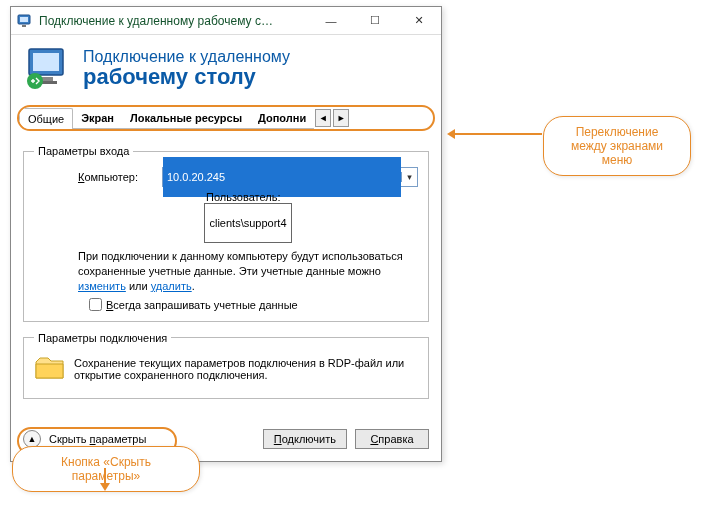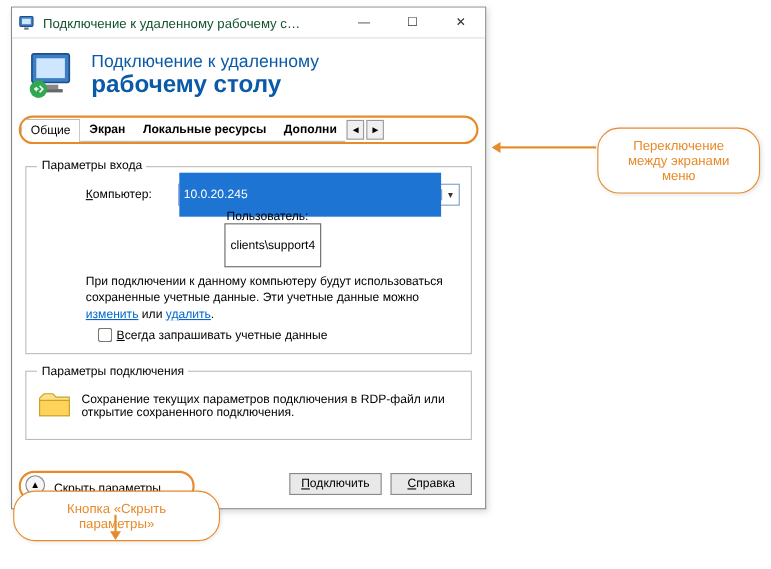--- a/index.html
+++ b/index.html
@@ -90,21 +90,21 @@
   .para a { color:#0066cc; text-decoration: underline; cursor:pointer; }
   .chk { margin-left:26px; display:flex; align-items:flex-end; gap:4px;padding-left:29px;}
   .chk input { width:13px; height:13px; margin:0;}
   .btnrow { display:flex; gap:8px; margin:6px 0 2px 44px;}
   .btn {
     border:1px solid #888; background:#e9e9e9;
     padding:3px 10px; font-size:11px; min-width:86px;
     text-align:center;
   }
   .footer {
-    display:flex; align-items:flex-end;
+    display:flex; align-items:center;
     padding:10px 12px 12px 12px; gap:8px;
     position:relative;
   }
   .collapse {
     width:18px; height:18px; border:1px solid #888; border-radius:50%;
     display:flex; align-items:center; justify-content:center;
     font-size:9px; background:#f5f5f5;
   }
   .footer .sp { flex:1; }
   .footring {

